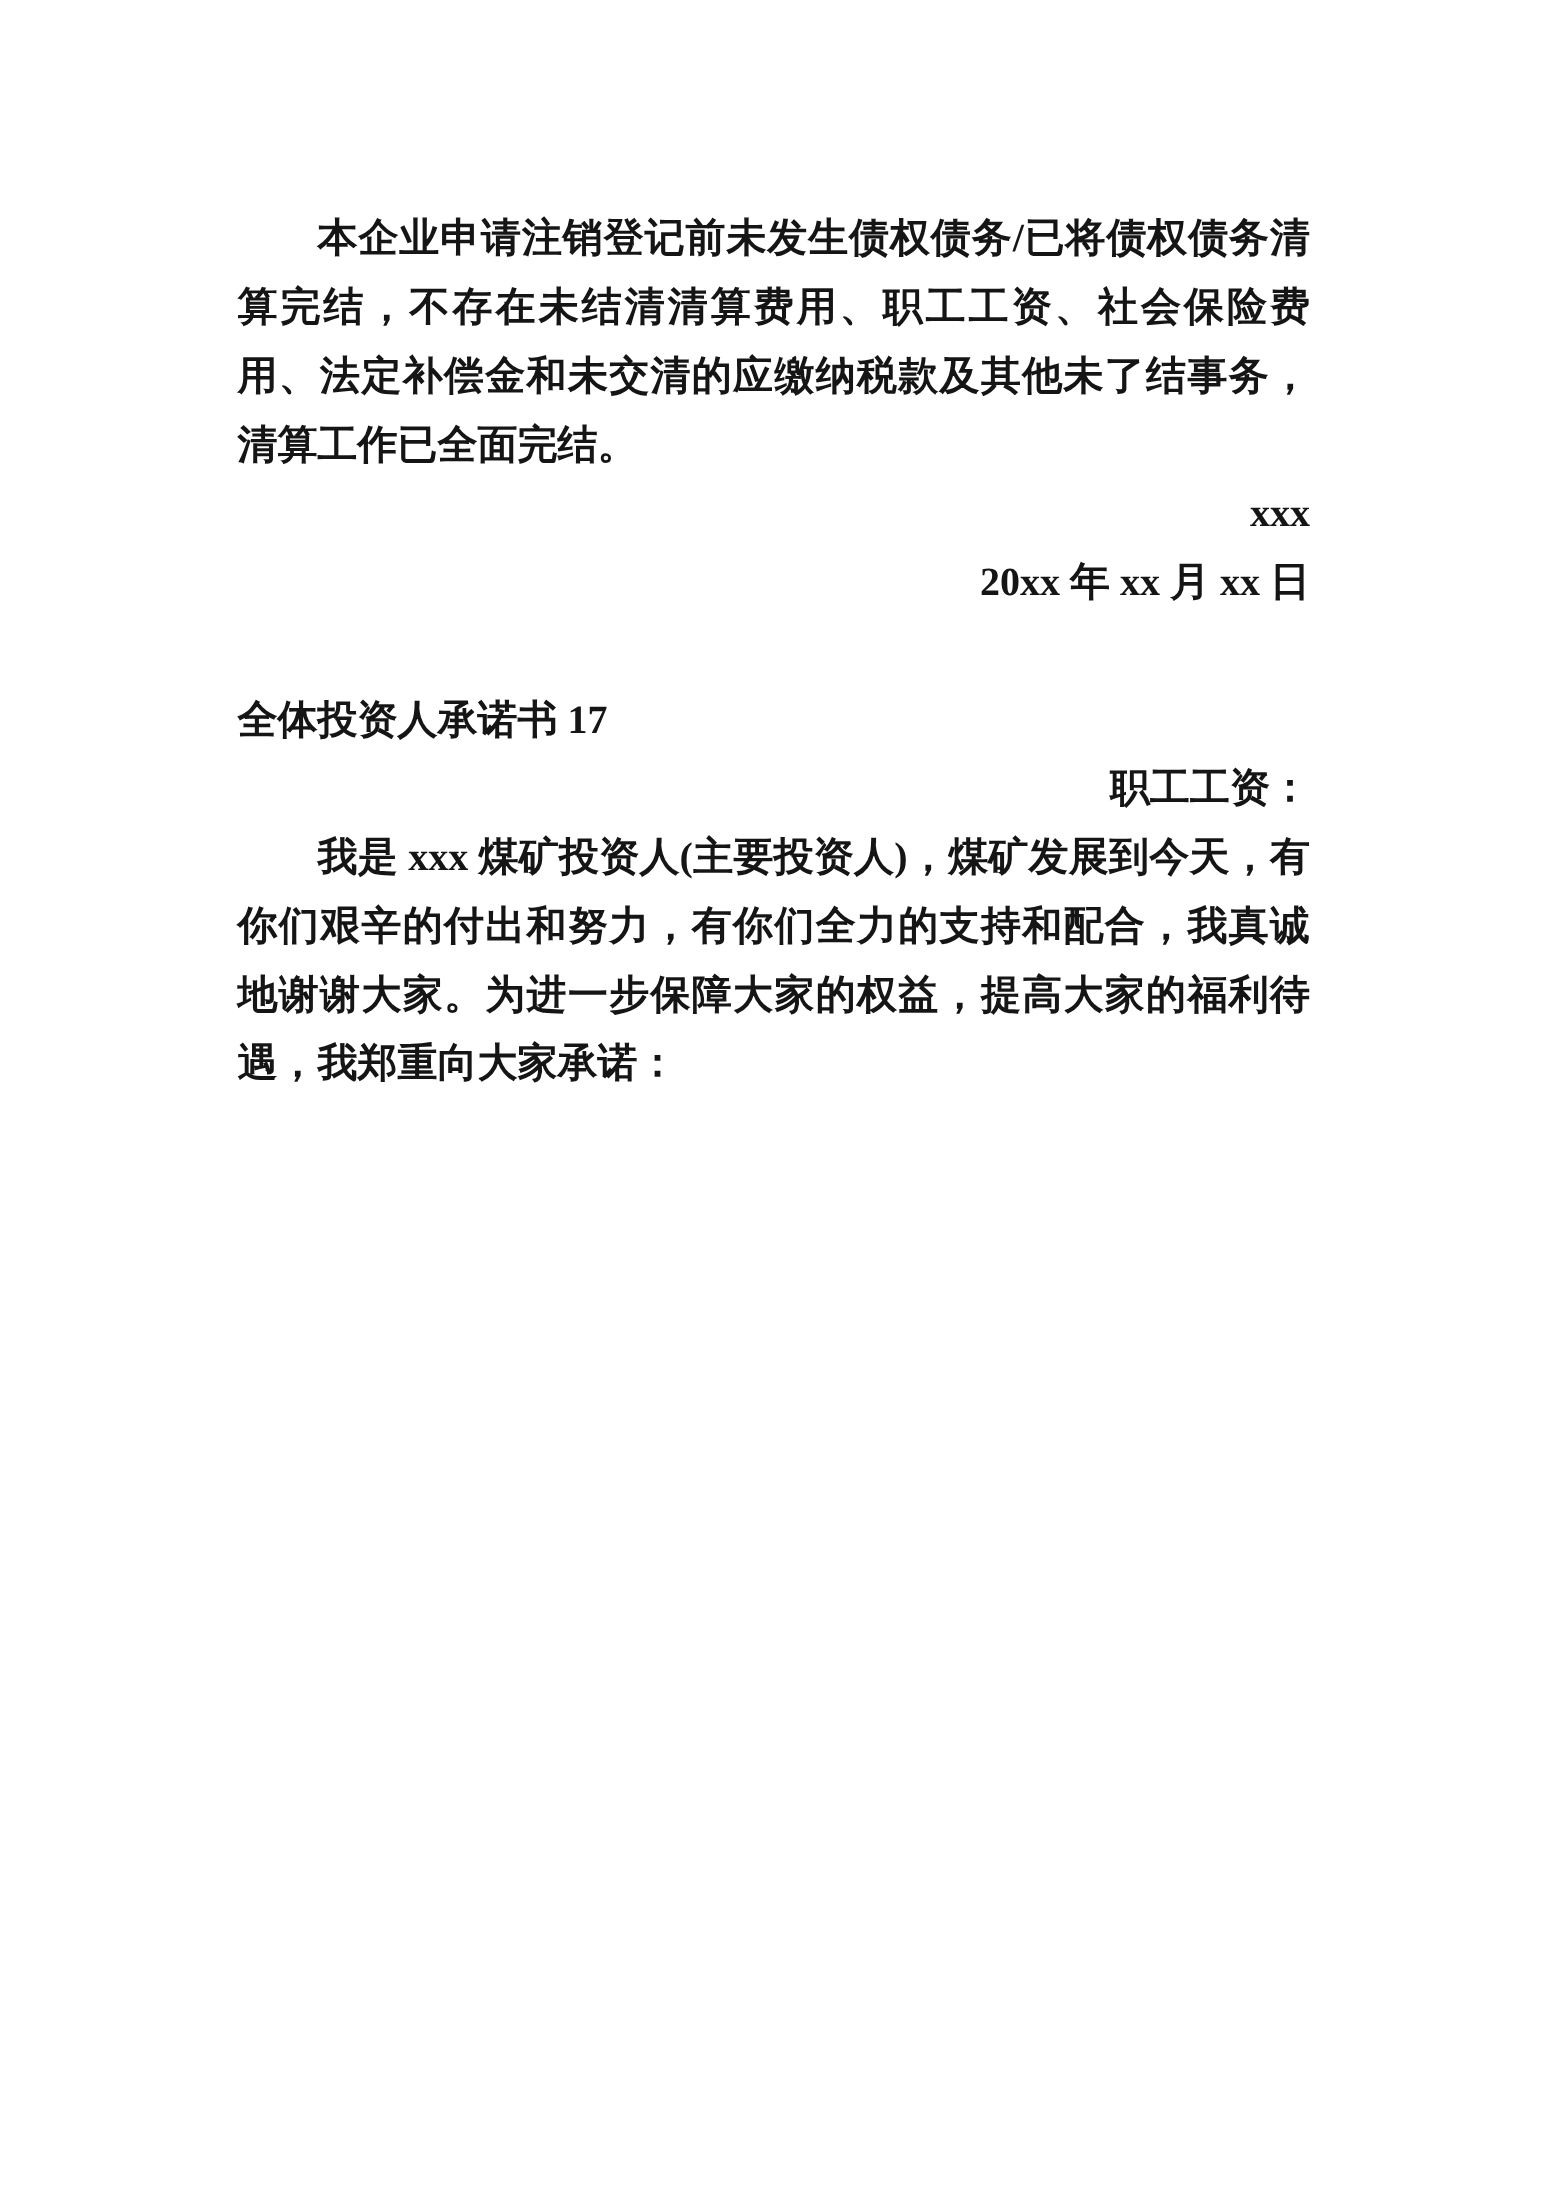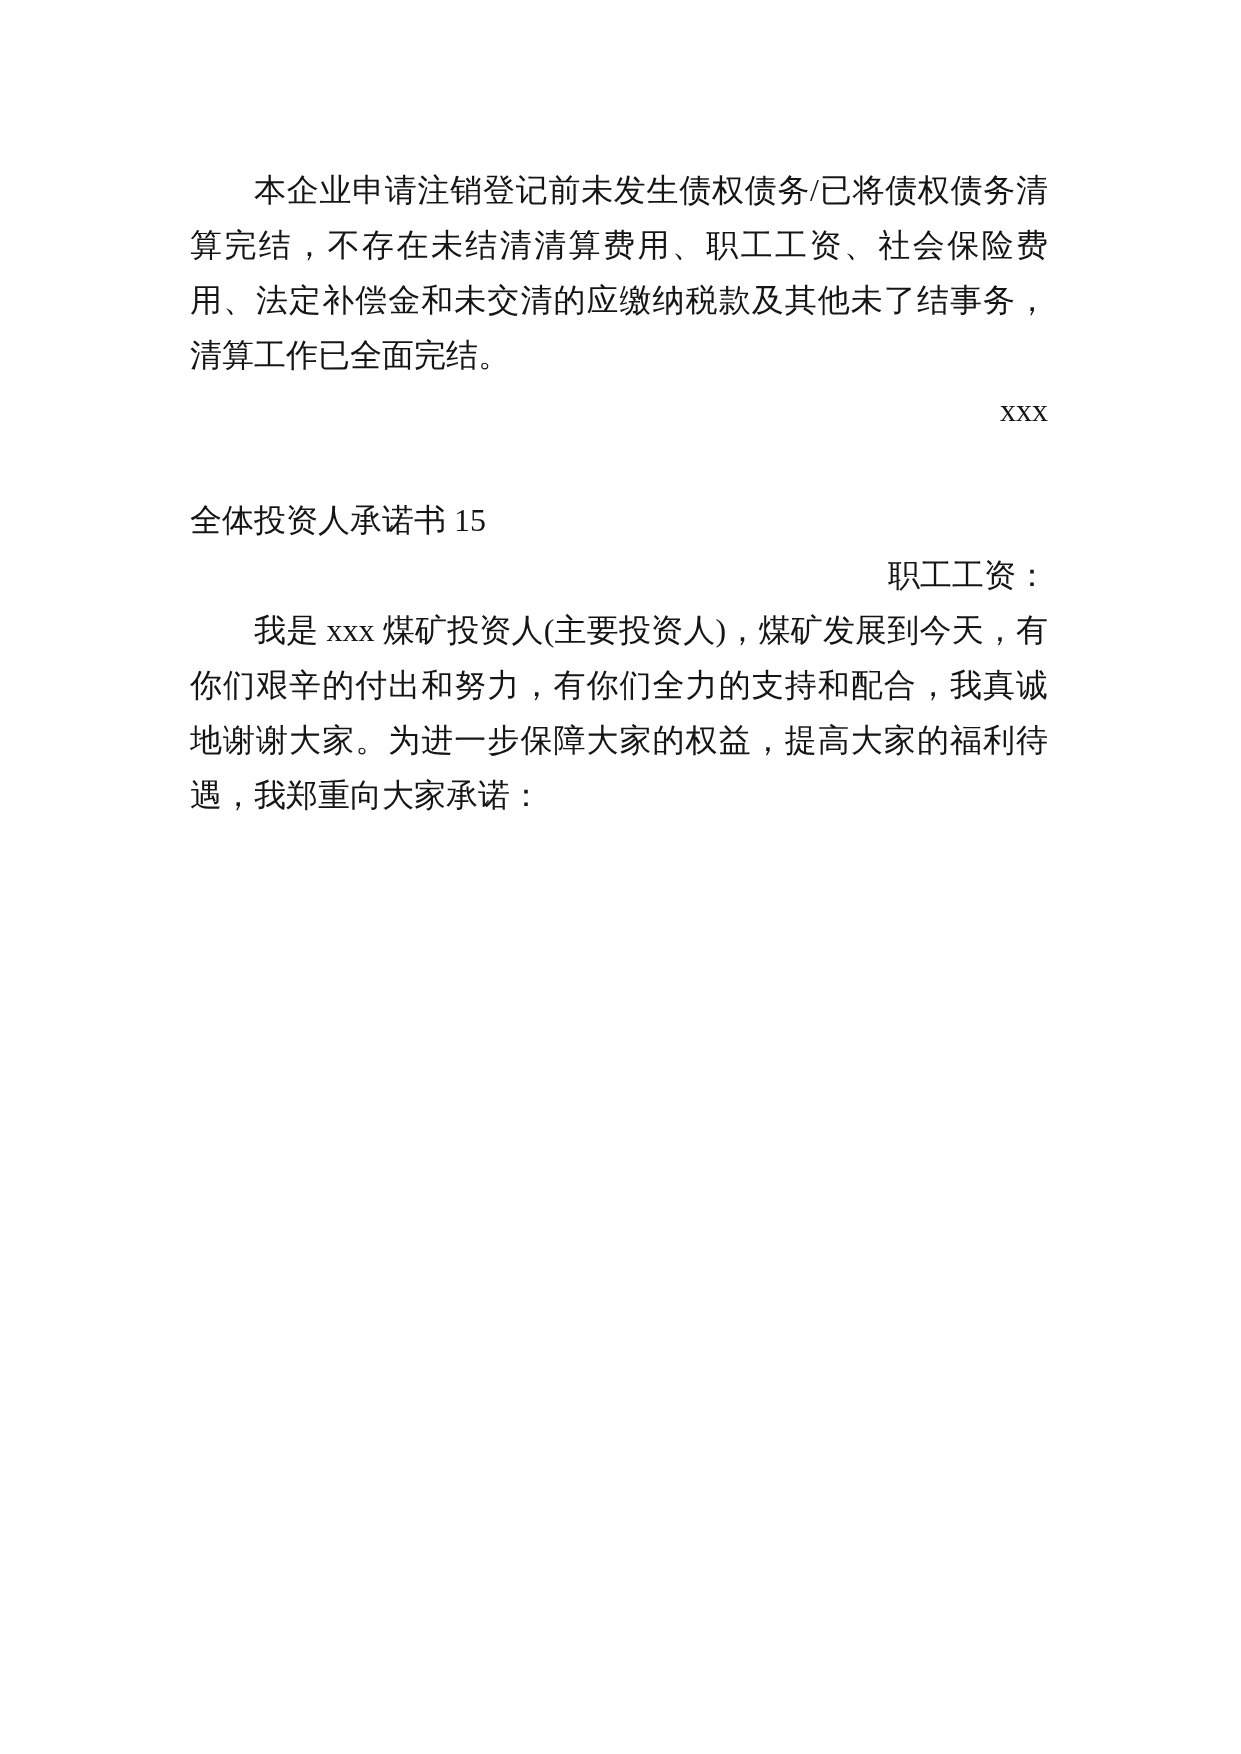--- a/index.html
+++ b/index.html
@@ -18,20 +18,21 @@
     font-size: 32px;
     line-height: 55px;
     color: #151515;
     overflow: hidden;
   }
   .para {
     margin: 0;
     text-indent: 2em;
     text-align: justify;
     word-break: break-all;
+    font-weight: bold;
   }
   .para.no-indent {
     text-indent: 0;
     text-align: left;
   }
   .para.short {
     text-align: right;
   }
   .section-gap {
     height: 55px;
@@ -41,22 +42,23 @@
 <body>
 
 <div class="page">
 
   <p class="para">本企业申请注销登记前未发生债权债务/已将债权债务清算完结，不存在未结清清算费用、职工工资、社会保险费用、法定补偿金和未交清的应缴纳税款及其他未了结事务，清算工作已全面完结。</p>
 
 
 
   <p class="para short">xxx</p>
 
+  <p class="para short">20xx 年 xx 月 xx 日</p>
 
   <div class="section-gap"></div>
 
-  <p class="para no-indent">全体投资人承诺书 15</p>
+  <p class="para no-indent">全体投资人承诺书 17</p>
 
   <p class="para short">职工工资：</p>
 
   <p class="para">我是 xxx 煤矿投资人(主要投资人)，煤矿发展到今天，有你们艰辛的付出和努力，有你们全力的支持和配合，我真诚地谢谢大家。为进一步保障大家的权益，提高大家的福利待遇，我郑重向大家承诺：</p>
 
 </div>
 
 </body></html>

